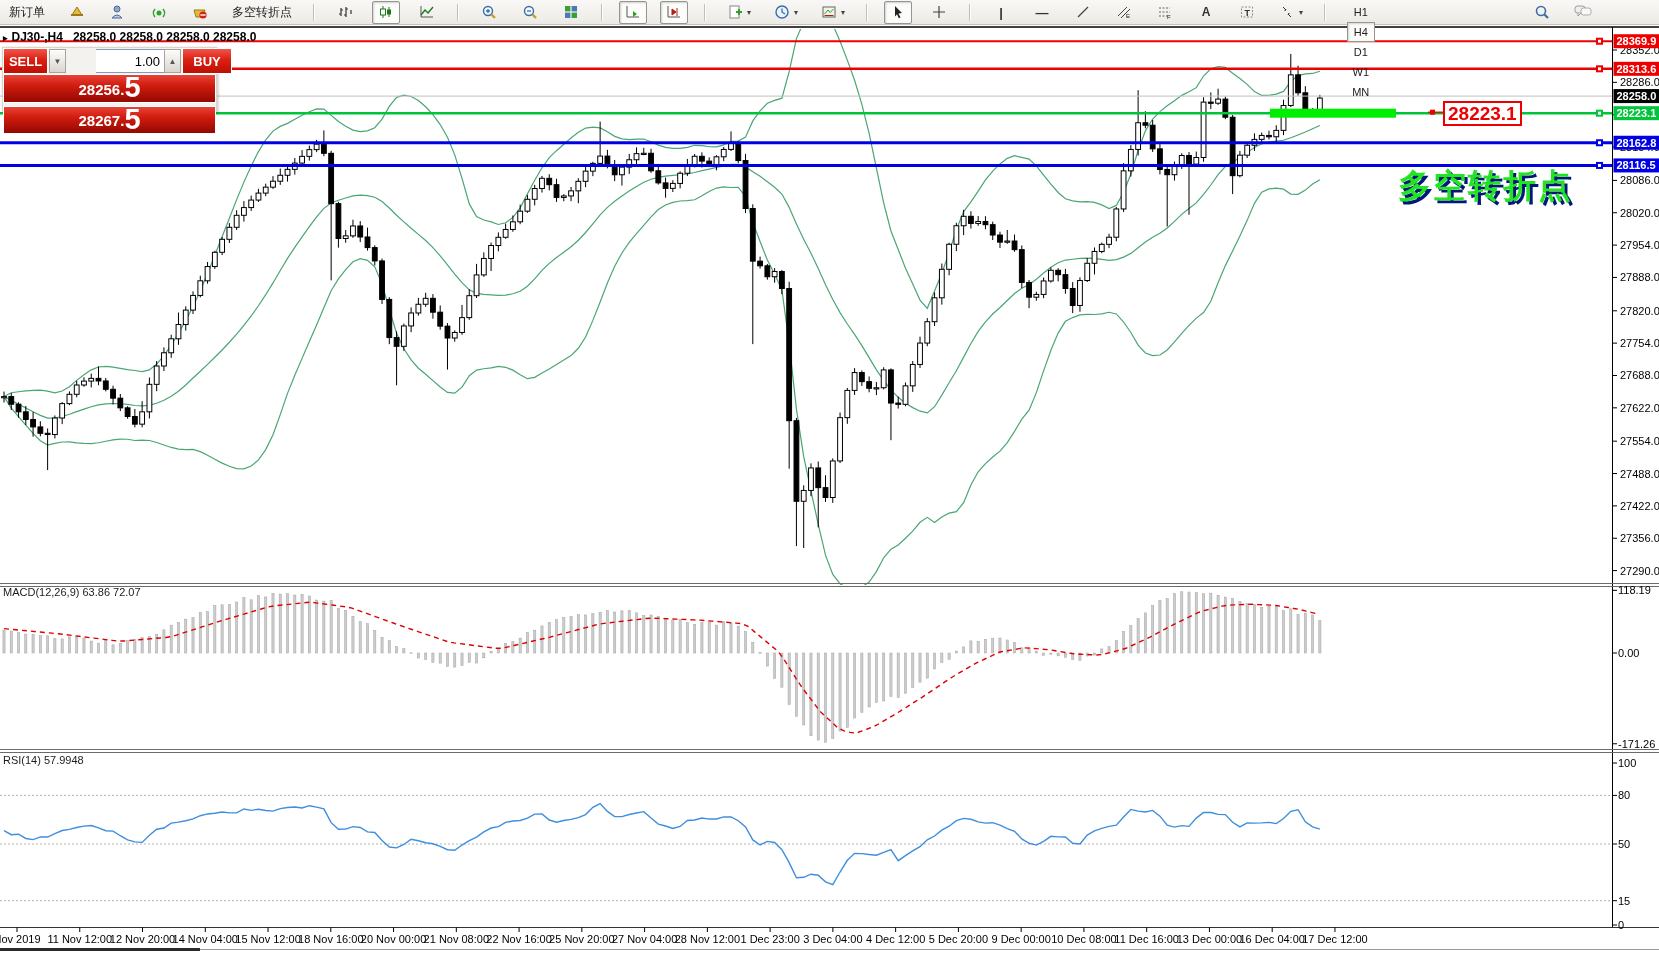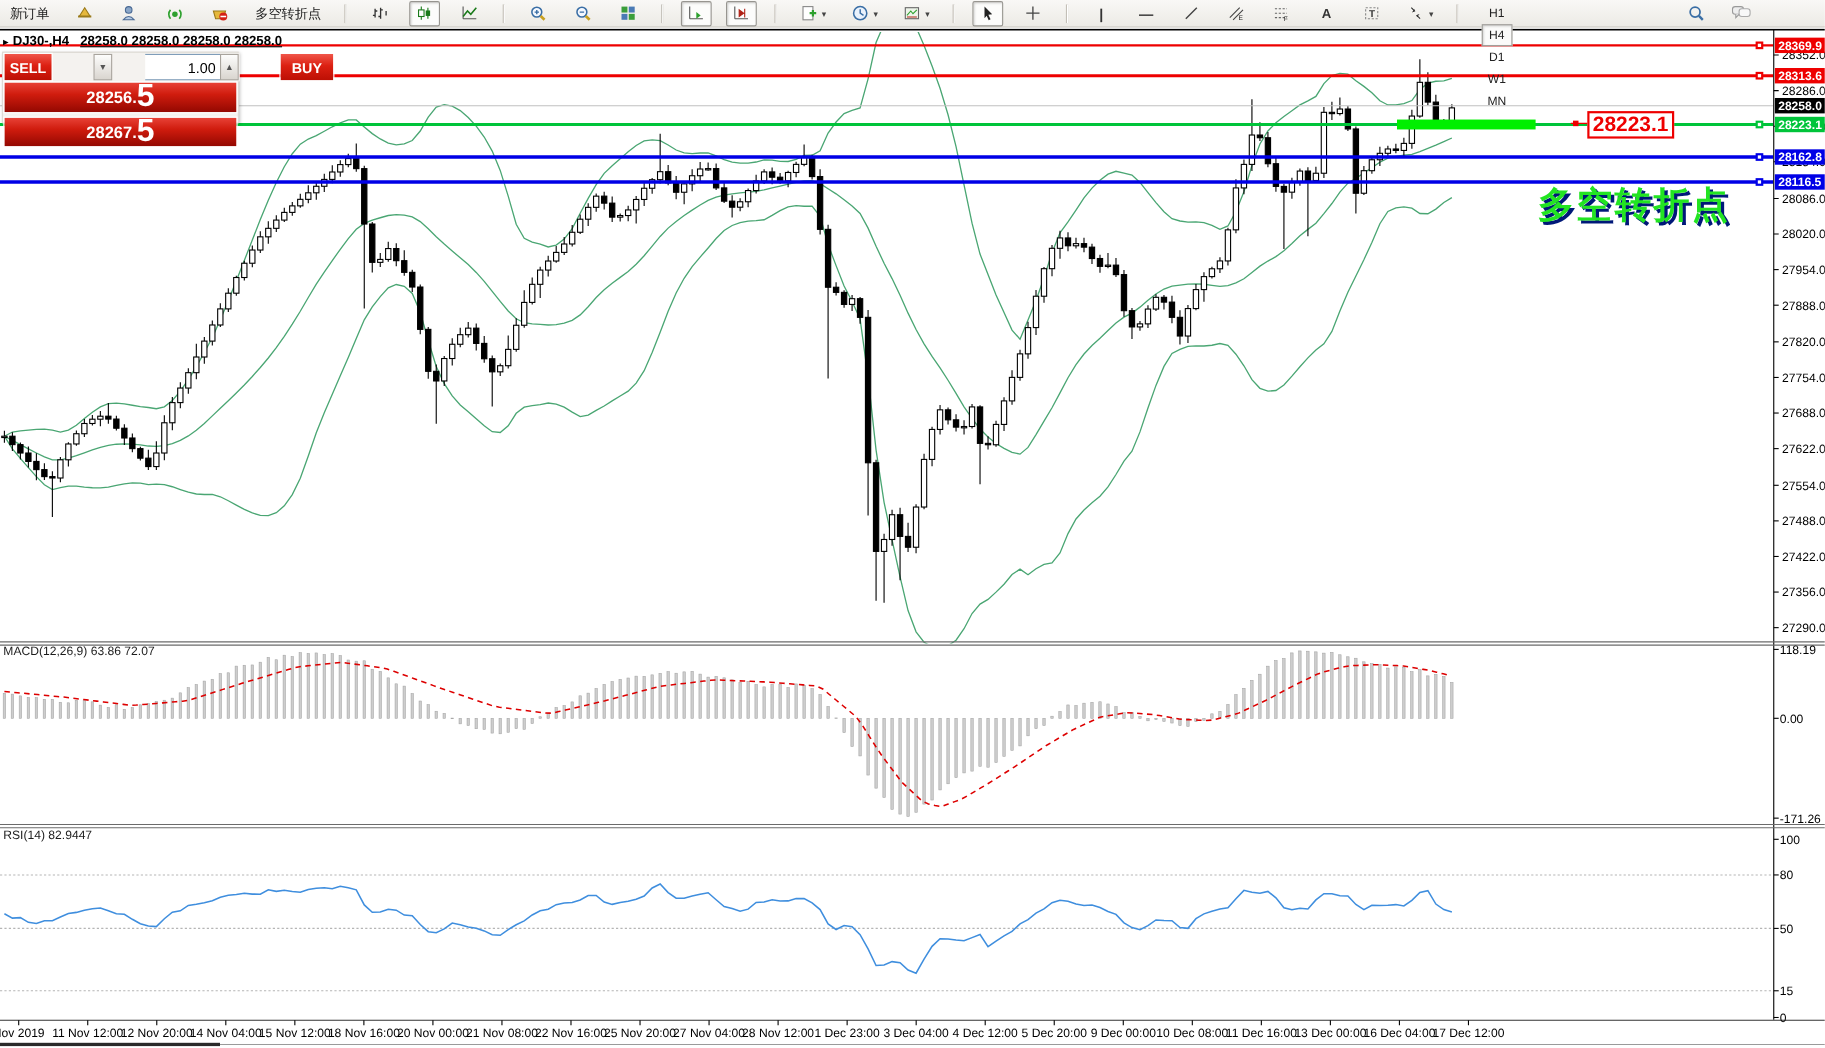--- a/index.html
+++ b/index.html
@@ -19,25 +19,25 @@
   #tf-group{display:flex;align-items:center;flex-direction:column;}
   .tf{font-size:11px;color:#222;padding:3px 6px;border:1px solid transparent;margin:0 1px;cursor:default;}
   .tf.active{background:#fbfbfa;border:1px solid #979590;box-shadow:inset 1px 1px 2px rgba(0,0,0,.15);}
   .tb-spacer{flex:1;}
   
   #chart-area{position:absolute;top:26px;left:0;width:1659px;height:927px;background:#fff;}
   #cv{position:absolute;top:0;left:0;z-index:1;}
   
   #title{position:absolute;top:4px;left:3px;z-index:5;font-size:12px;font-weight:bold;color:#000;}
   #title .tri{font-size:9px;margin-right:4px;}
-  #title .ohlc{margin-left:10px;text-decoration:underline;}
+  #title .ohlc{margin-left:10px;}
   
   #trade-panel{position:absolute;top:21px;left:2px;width:213px;z-index:30;
      background:#f4f2ef;border:1px solid #d9d5cf;box-shadow:1px 1px 3px rgba(0,0,0,.25);}
-  .tp-row1{display:flex;height:26px;gap:36px;}
+  .tp-row1{display:flex;height:26px;}
   .tp-btn{flex:none;display:flex;align-items:center;justify-content:center;color:#fff;font-size:13px;
      font-weight:bold;background:linear-gradient(#f0564a,#dc2012 45%,#bc0f04);border:1px solid #fff;box-sizing:border-box;}
   .tp-btn.sell{width:45px;}
   .tp-btn.buy{width:50px;}
   .tp-vol{flex:1;display:flex;align-items:stretch;background:#f4f2ef;padding:1px;}
   .spin{width:15px;background:linear-gradient(#fdfdfc,#d9d5cf);border:1px solid #a8a49d;color:#555;
      display:flex;align-items:center;justify-content:center;font-size:8px;}
   .vol-input{flex:1;width:60px;border:1px solid #7f9db9;border-left:none;border-right:none;
      font-size:13px;text-align:right;padding:0 4px;font-family:"Liberation Sans",sans-serif;outline:none;margin-left:30px;}
   .tp-row2{display:flex;height:37px;gap:3px;background:#f4f2ef;flex-direction:column;}
@@ -994,17 +994,17 @@
       </div>
       <div class="tp-price">
         <span class="pm">28267</span>
           <span class="pd">.</span>
           <span class="pf">5</span>
       </div>
     </div>
   </div>
 
   <div id="macd-label" class="ind-label">MACD(12,26,9) 63.86 72.07</div>
-  <div id="rsi-label" class="ind-label">RSI(14) 82.9447</div>
+  <div id="rsi-label" class="ind-label">RSI(14) 57.9948</div>
 
   <div id="price-callout">28223.1</div>
   <div id="cn-note">多空转折点</div>
 </div>
 
 </body></html>

